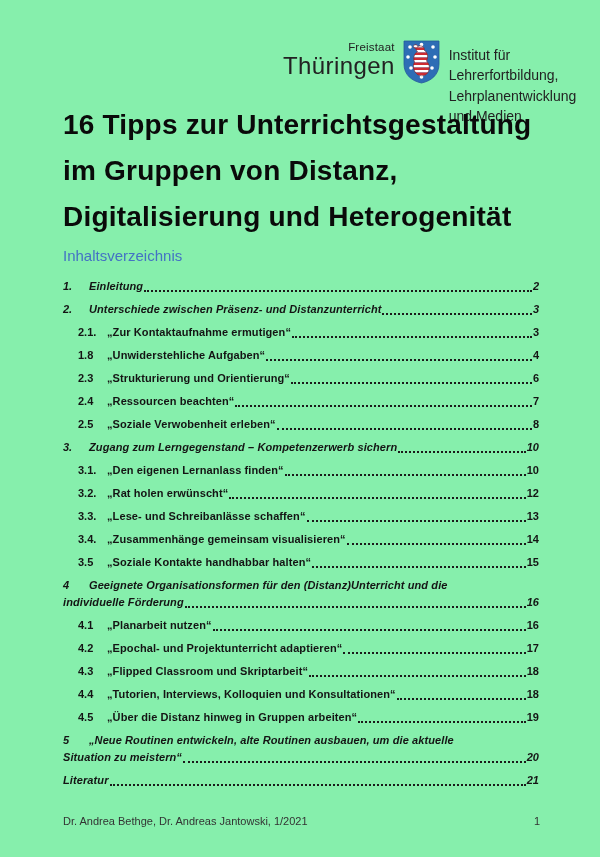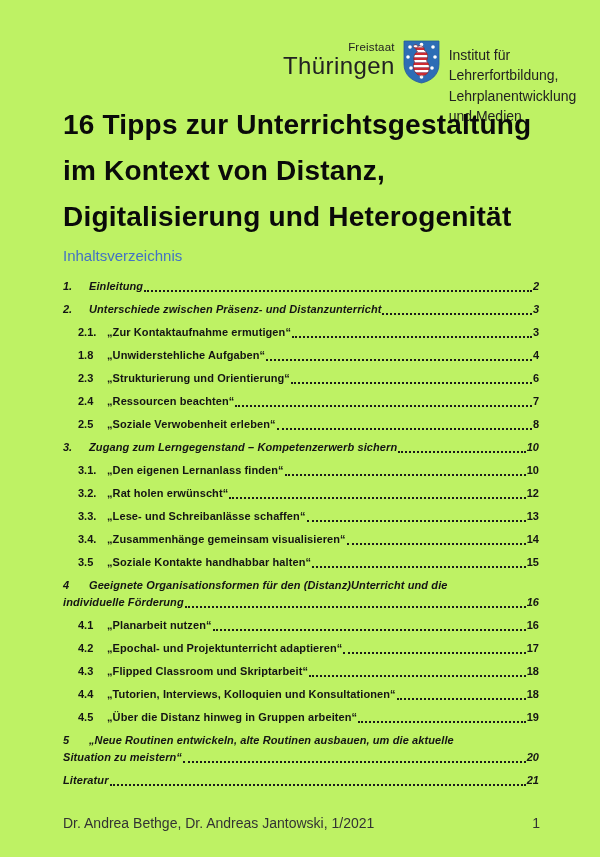--- a/index.html
+++ b/index.html
@@ -1,19 +1,19 @@
 <!DOCTYPE html>
 <html><head>
 <meta charset="utf-8">
 <style>
   html,body { margin:0; padding:0; background:#ffffff; }
   .page {
     position:relative;
     width:600px; height:857px;
-    background:#bef264;
+    background:#86efac;
     font-family:"Liberation Sans", sans-serif;
     color:#111111;
     overflow:hidden;
   }
 
   
   .header {
     position:absolute; top:38px; left:283px;
     display:flex; align-items:flex-start;
   }
@@ -52,21 +52,21 @@
     border-bottom:2px dotted #1a1a1a;
     margin:0 1px; align-self:flex-end; margin-bottom:3px;
     min-width:8px;
   }
   .toc-page { flex:0 0 auto; text-align:right; }
 
   
   .footer {
     position:absolute; top:815px; left:63px; width:477px;
     display:flex; justify-content:space-between;
-    font-size:14px; color:#333333; font-weight:normal;
+    font-size:11px; color:#333333; font-weight:normal;
   }
 </style>
 </head>
 <body>
 
 <div class="page">
 
   <div class="header">
     <div class="brand">
       <span class="brand-top">Freistaat</span>
@@ -93,21 +93,21 @@
     </svg>
     <div class="institute">
       <div>Institut für Lehrerfortbildung,</div>
       <div>Lehrplanentwicklung</div>
       <div>und Medien</div>
     </div>
   </div>
 
   <div class="title">
     <div>16 Tipps zur Unterrichtsgestaltung</div>
-    <div>im Kontext von Distanz,</div>
+    <div>im Gruppen von Distanz,</div>
     <div>Digitalisierung und Heterogenität</div>
   </div>
 
   <div class="toc-heading" style="color: rgb(68, 114, 196);">Inhaltsverzeichnis</div>
   <div class="toc-list">
       <div class="toc-entry lvl1">
         <div class="toc-row">
           <span class="toc-num">1.</span>
           <span class="toc-label">Einleitung</span>
           <span class="toc-dots"></span>

